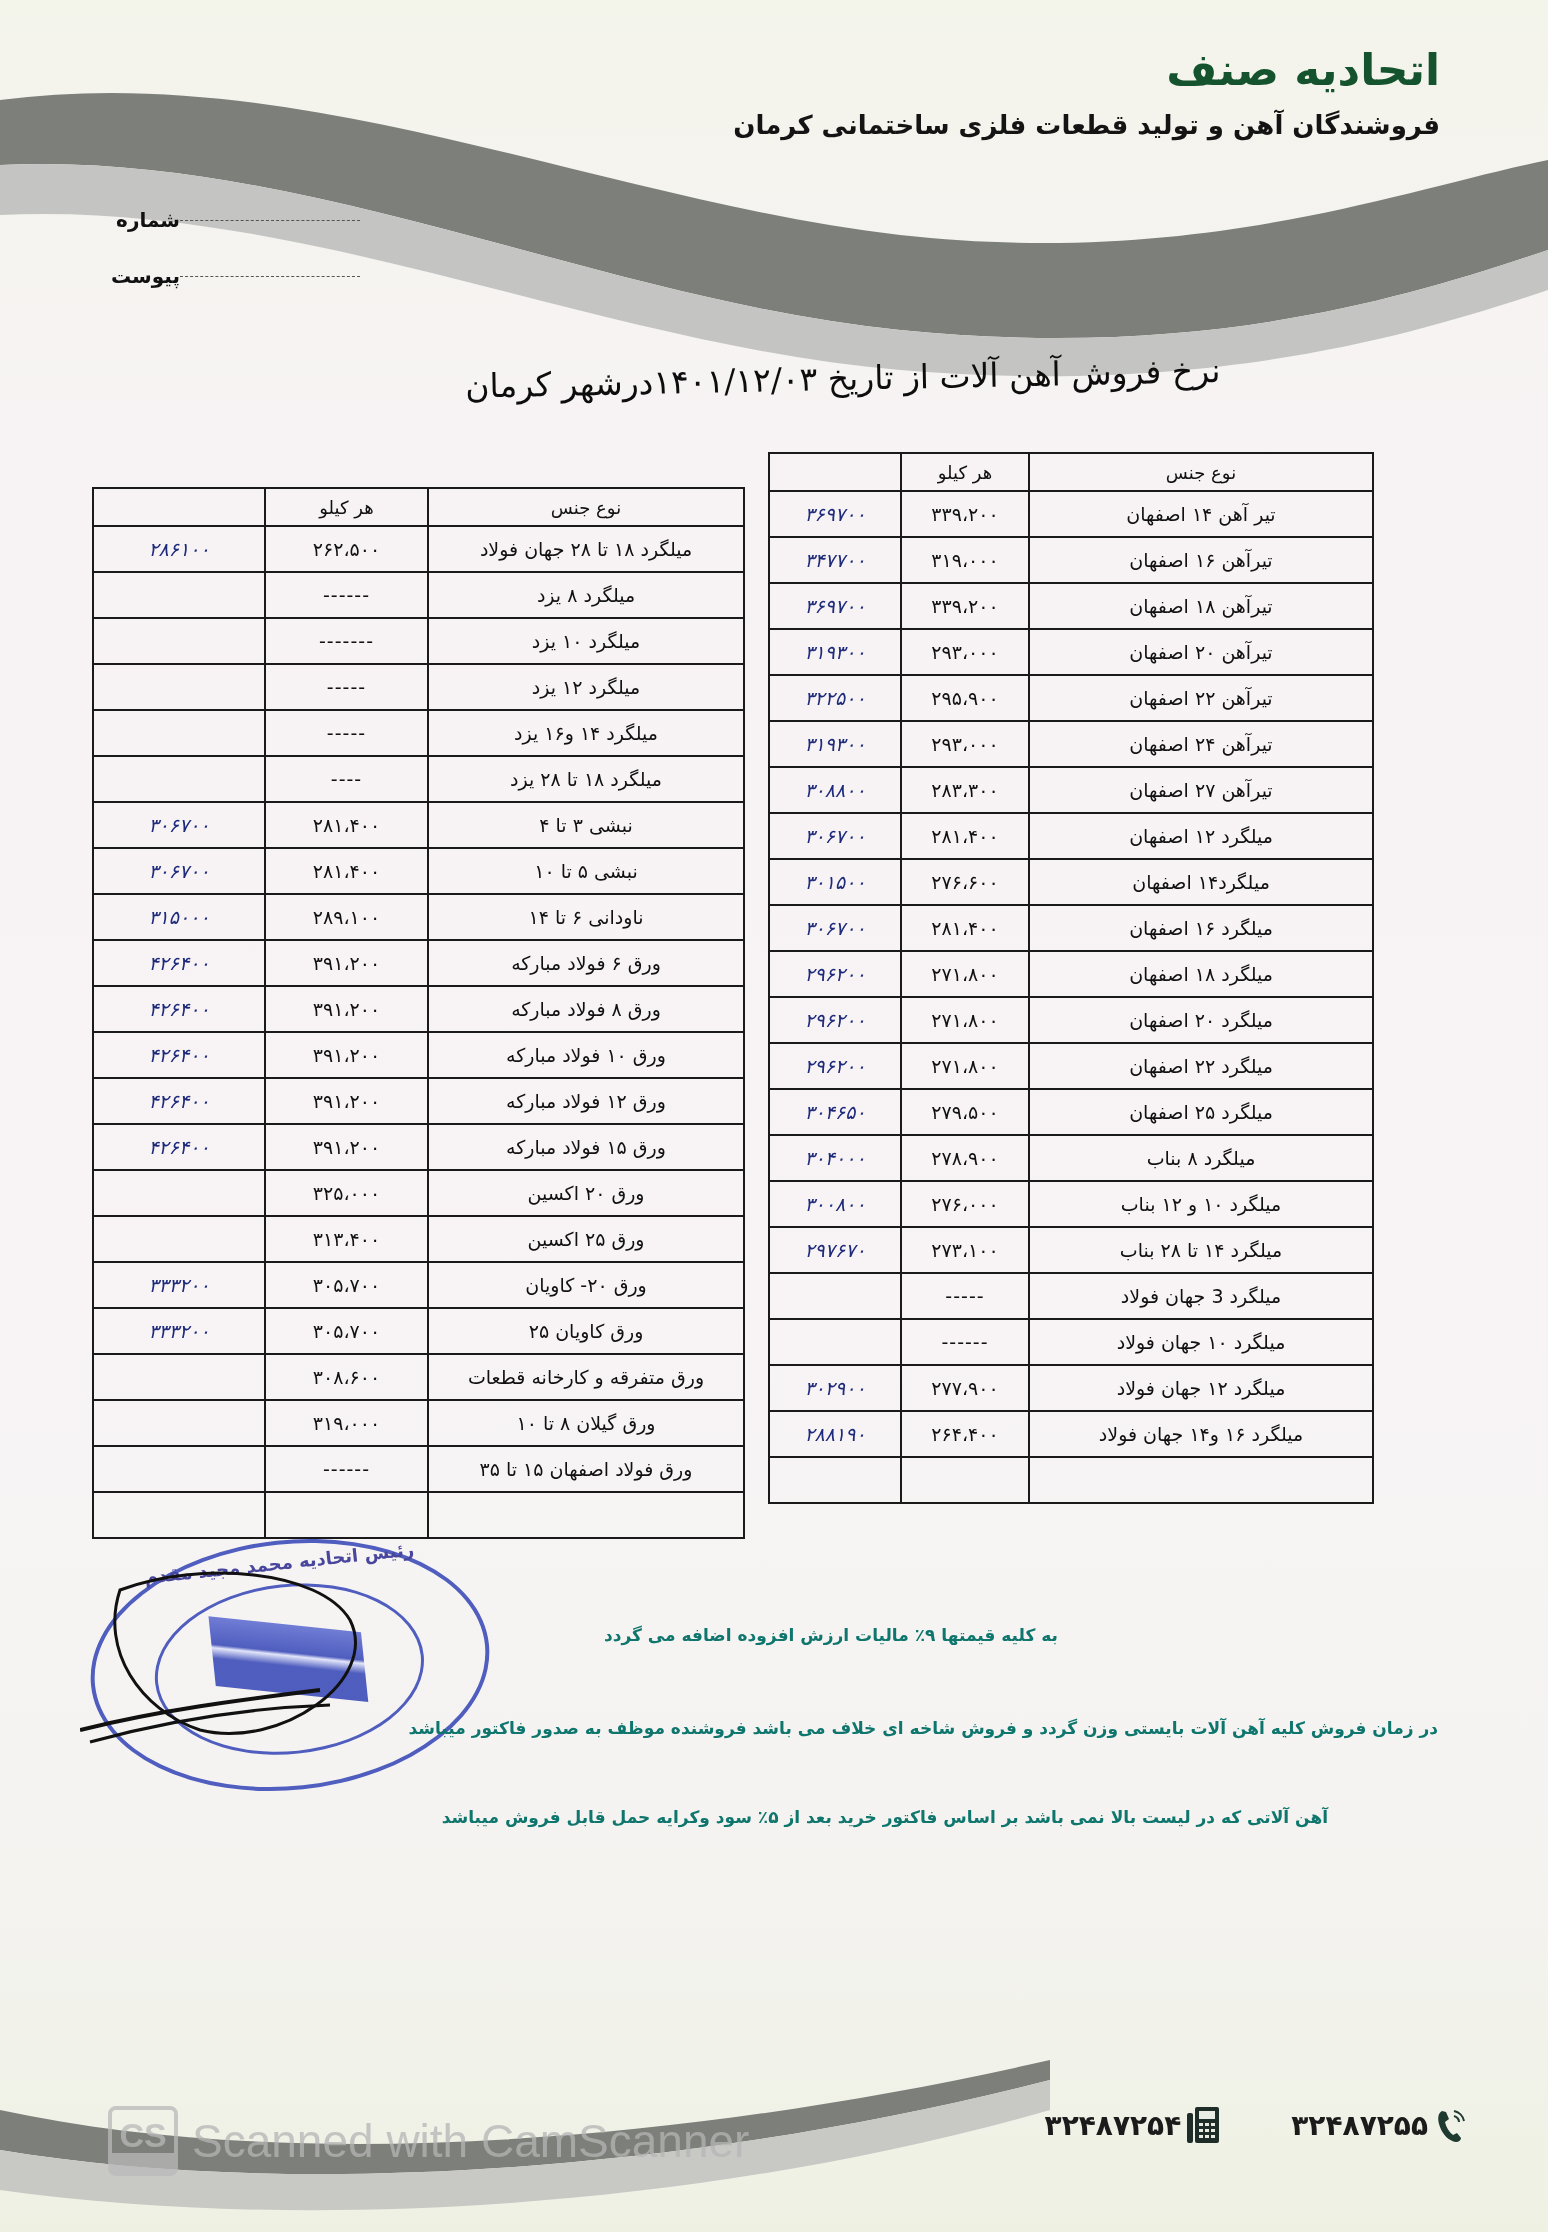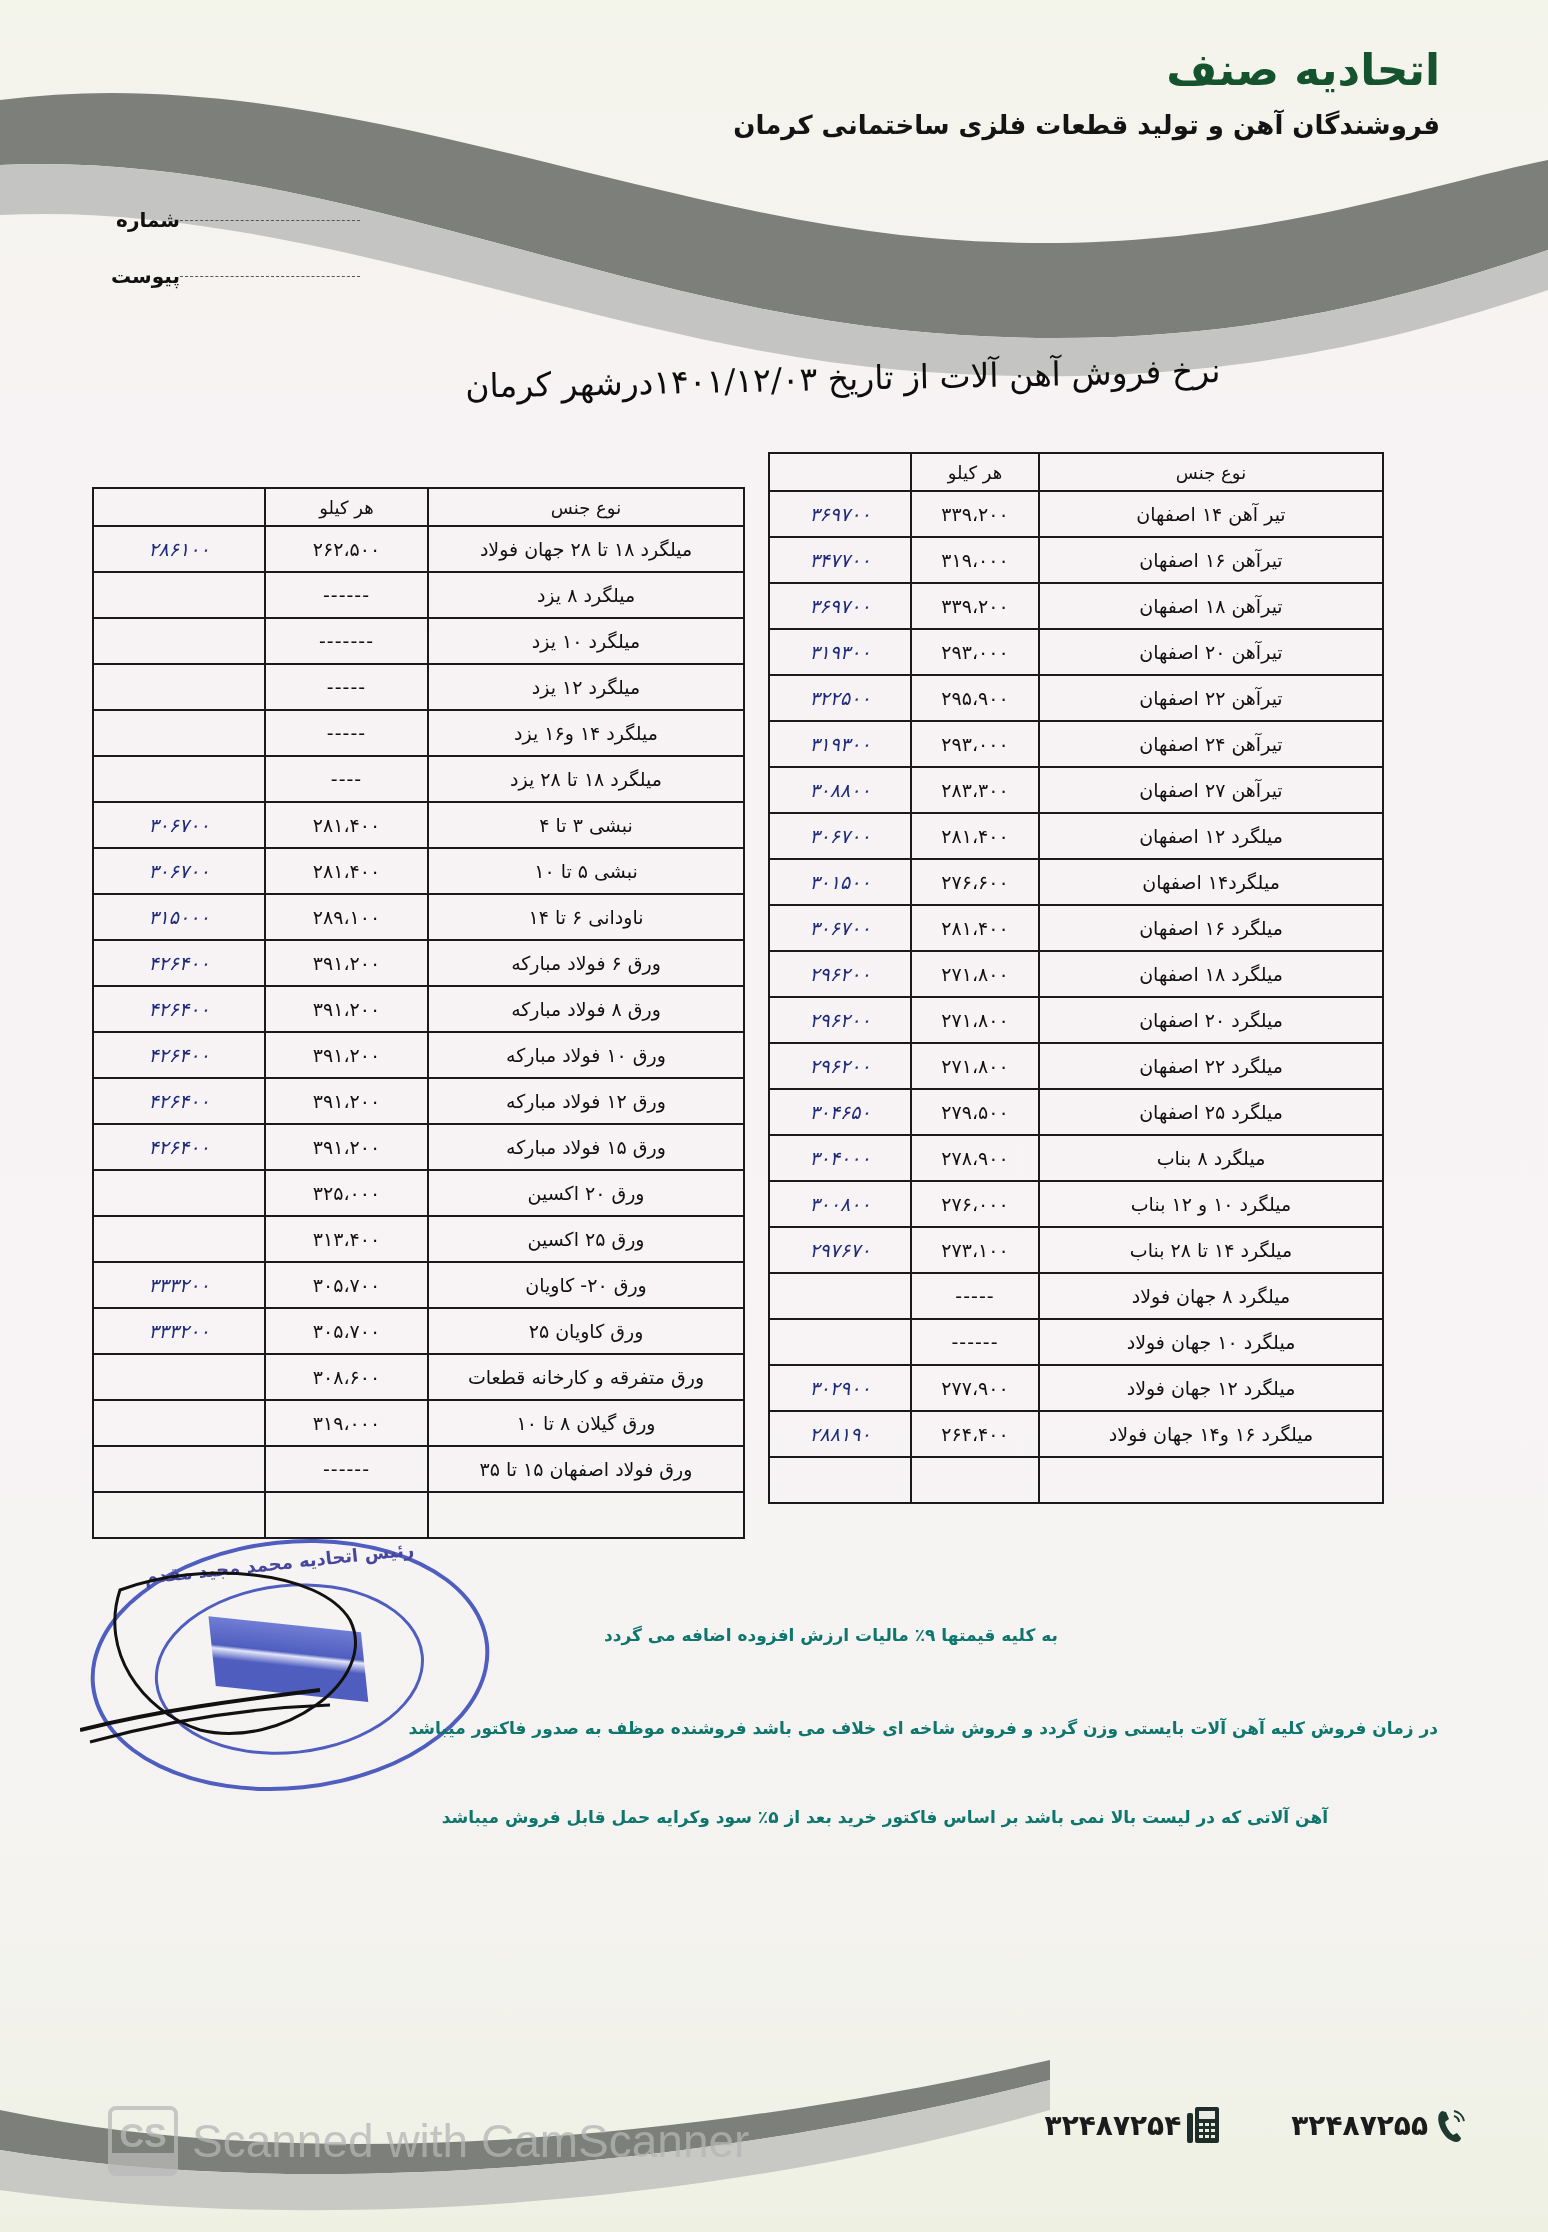--- a/index.html
+++ b/index.html
@@ -57,21 +57,21 @@
   }
   table.price th { font-size: 18px; height: 38px; }
   #table-right { left: 768px; top: 452px; }
   #table-left  { left: 92px;  top: 487px; }
   #table-right td.name, #table-left td.name { width: 340px; text-align: center; font-size: 19px; }
   #table-right td.name { width: 344px; }
   #table-left td.name { width: 316px; margin-top: 41px; }
   td.kilo { width: 128px; font-family: "DejaVu Sans", sans-serif; font-size: 17px; letter-spacing: 1px; }
   #table-left td.kilo { width: 163px; }
   td.hand {
-    width: 142px; font-family: "DejaVu Serif", serif; font-style: italic;
+    width: 132px; font-family: "DejaVu Serif", serif; font-style: italic;
     color: #1e2a7a; font-size: 27px; letter-spacing: 1px;
   }
   #table-left td.hand { width: 172px; }
   .notes { position: absolute; direction: rtl; font-weight: bold; font-size: 17px; color: #0f766e; }
   #note-1 { top: 1625px; right: 490px; }
   #note-2 { top: 1718px; right: 110px; }
   #note-3 { top: 1800px; right: 220px; width: 1200px; text-align: right; line-height: 34px; }
   .stamp {
     position: absolute; left: 90px; top: 1540px; width: 400px; height: 250px;
     border: 4px solid #3344b6; border-radius: 50%;
@@ -235,21 +235,21 @@
         <td class="name">میلگرد ۱۰ و ۱۲ بناب</td>
         <td class="kilo">۲۷۶،۰۰۰</td>
         <td class="hand">۳۰۰۸۰۰</td>
       </tr>
       <tr>
         <td class="name">میلگرد ۱۴ تا ۲۸ بناب</td>
         <td class="kilo">۲۷۳،۱۰۰</td>
         <td class="hand">۲۹۷۶۷۰</td>
       </tr>
       <tr>
-        <td class="name">میلگرد ۸ جهان فولاد</td>
+        <td class="name">میلگرد 3 جهان فولاد</td>
         <td class="kilo">-----</td>
         <td class="hand"></td>
       </tr>
       <tr>
         <td class="name">میلگرد ۱۰ جهان فولاد</td>
         <td class="kilo">------</td>
         <td class="hand"></td>
       </tr>
       <tr>
         <td class="name">میلگرد ۱۲ جهان فولاد</td>

